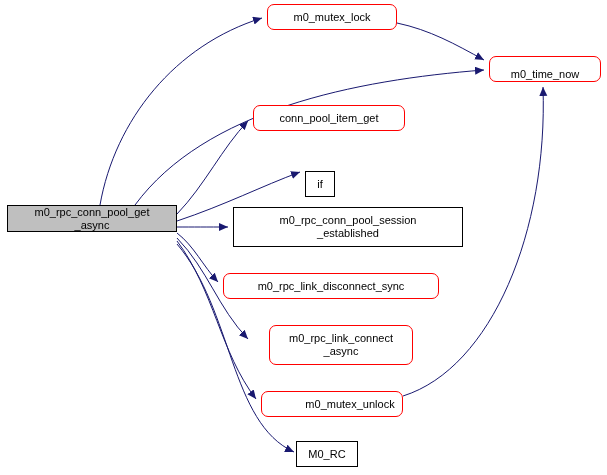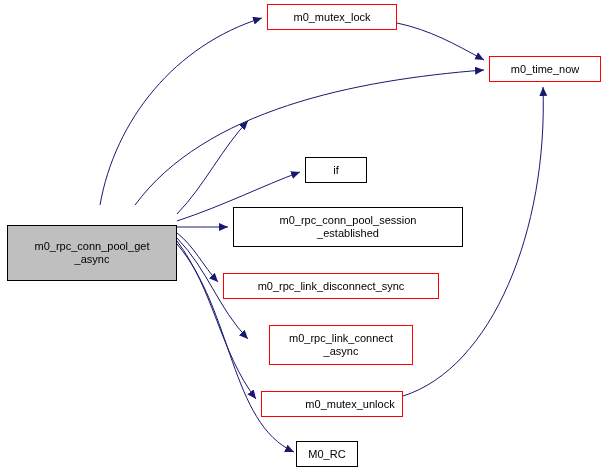--- a/index.html
+++ b/index.html
@@ -38,20 +38,21 @@
     flex-direction: column;
     align-items: center;
     justify-content: center;
     text-align: center;
     white-space: nowrap;
     cursor: default;
   }
   .node.link {
     border-color: #ff0000;
     cursor: pointer;
+    border-radius: 7px;
   }
   .node.main {
     background: #bfbfbf;
     border-color: #000000;
   }
   .node span { display: block; }
 </style>
 </head>
 <body>
 
@@ -71,35 +72,38 @@
       <path class="edge" d="M 177 221 C 225 205, 262 186, 300 172" marker-end="url(#arrow)"></path>
       <path class="edge" d="M 177 227 C 193 227, 207 227, 228 227" marker-end="url(#arrow)"></path>
       <path class="edge" d="M 177 233 C 194 246, 203 266, 218 282" marker-end="url(#arrow)"></path>
       <path class="edge" d="M 177 238 C 208 270, 218 308, 248 339" marker-end="url(#arrow)"></path>
       <path class="edge" d="M 177 241 C 214 290, 220 352, 256 399" marker-end="url(#arrow)"></path>
       <path class="edge" d="M 403 396 C 492 368, 548 230, 543 87" marker-end="url(#arrow)"></path>
       <path class="edge" d="M 177 244 C 233 310, 230 423, 294 452" marker-end="url(#arrow)"></path>
     </g>
   </svg>
 
-  <div class="node main" style="left:7px; top:205px; width:170px; height:56px;margin-top:20px;">
+  <div class="node main" style="left:7px; top:205px; width:170px; height:27px;">
     <span>m0_rpc_conn_pool_get</span>
     <span>_async</span>
   </div>
 
   <div class="node link" style="left:267px; top:4px; width:130px; height:26px;">
     <span>m0_mutex_lock</span>
   </div>
 
-  <div class="node link" style="left:489px; top:56px; width:112px; height:26px;">
+  <div class="node link" style="left:489px; top:56px; width:112px; height:26px;justify-content:flex-end;">
     <span>m0_time_now</span>
   </div>
 
+  <div class="node link" style="left:253px; top:105px; width:152px; height:26px;">
+    <span>conn_pool_item_get</span>
+  </div>
 
-  <div class="node" style="left:305px; top:157px; width:62px; height:26px;">
+  <div class="node" style="left:305px; top:171px; width:30px; height:26px;">
     <span>if</span>
   </div>
 
   <div class="node" style="left:233px; top:207px; width:230px; height:40px;">
     <span>m0_rpc_conn_pool_session</span>
     <span>_established</span>
   </div>
 
   <div class="node link" style="left:223px; top:273px; width:216px; height:26px;">
     <span>m0_rpc_link_disconnect_sync</span>

